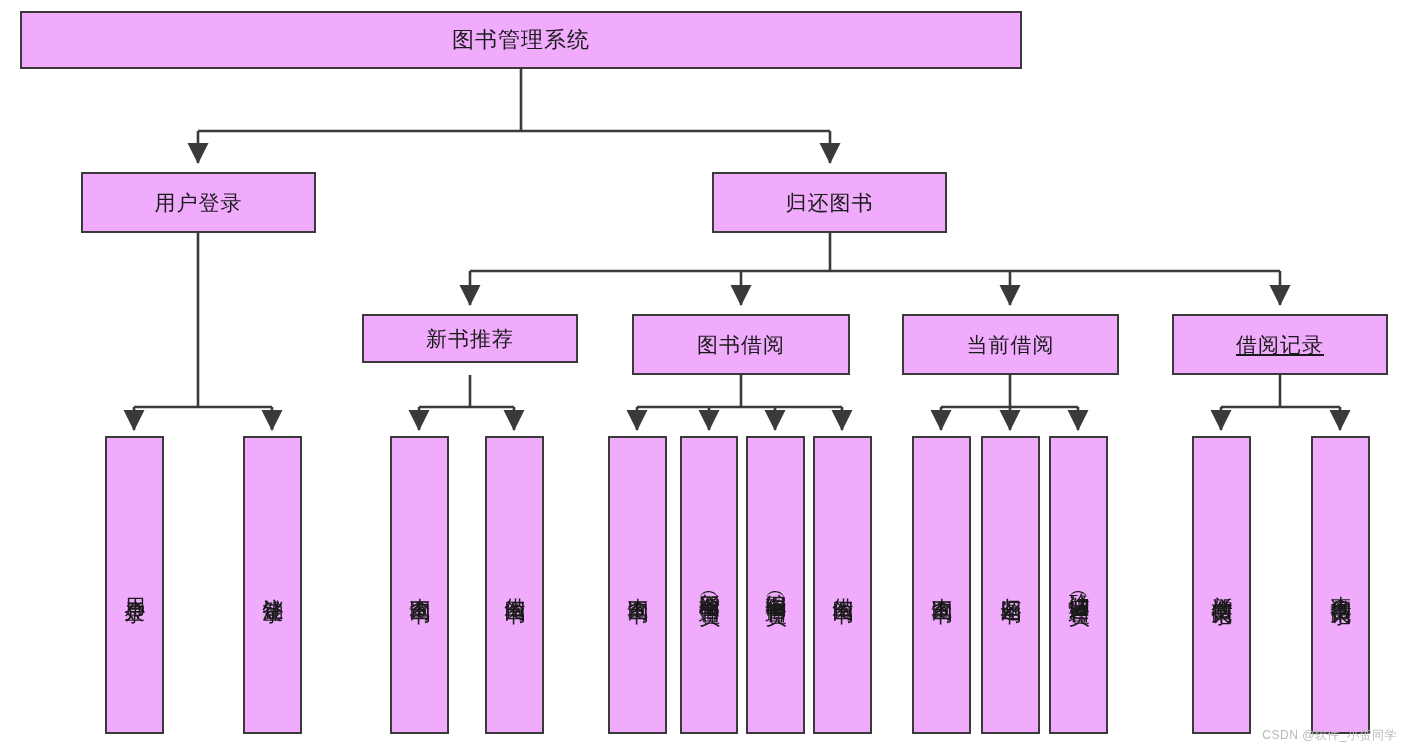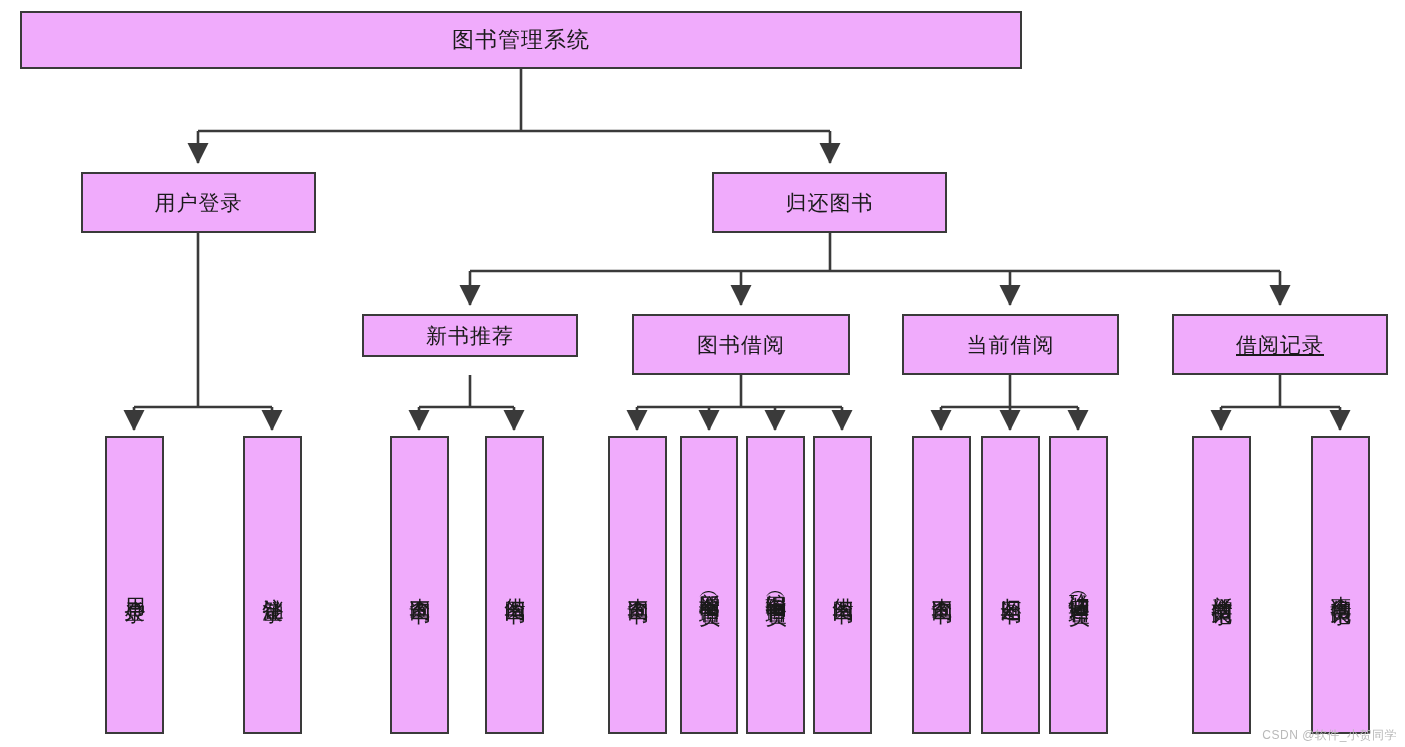--- a/index.html
+++ b/index.html
@@ -125,21 +125,21 @@
       <path d="M 1221 407 L 1221 430" marker-end="url(#arrow)"></path>
       <path d="M 1340 407 L 1340 430" marker-end="url(#arrow)"></path>
     </g>
   </svg>
 
   <div class="node h root" style="left:20px; top:11px; width:1002px; height:58px;">图书管理系统</div>
 
   <div class="node h" style="left:81px; top:172px; width:235px; height:61px;">用户登录</div>
   <div class="node h" style="left:712px; top:172px; width:235px; height:61px;">归还图书</div>
 
-  <div class="node h" style="left:362px; top:314px; width:216px; height:43px;">新书推荐</div>
+  <div class="node h" style="left:362px; top:314px; width:216px; height:49px;">新书推荐</div>
   <div class="node h" style="left:632px; top:314px; width:218px; height:61px;">图书借阅</div>
   <div class="node h" style="left:902px; top:314px; width:217px; height:61px;">当前借阅</div>
   <div class="node h" style="left:1172px; top:314px; width:216px; height:61px;text-decoration:underline;">借阅记录</div>
 
   <div class="node v" style="left:105px; top:436px; width:59px; height:298px;">
     <span class="vlabel">用户登录</span>
   </div>
   <div class="node v" style="left:243px; top:436px; width:59px; height:298px;">
     <span class="vlabel">注销登录</span>
   </div>

